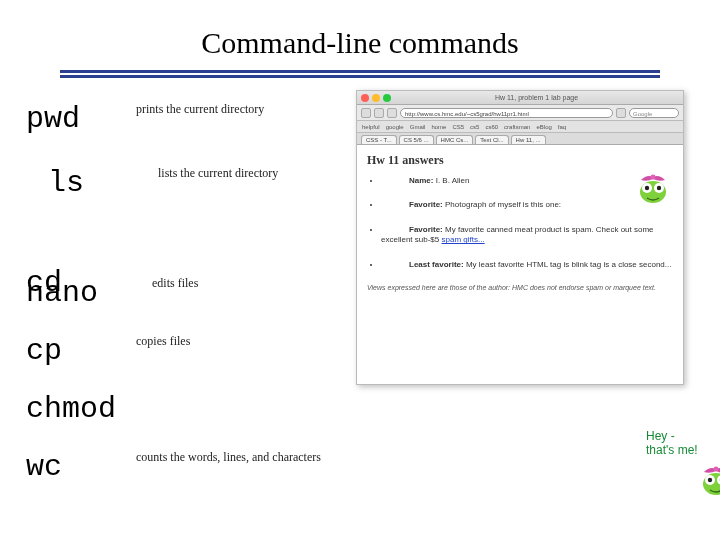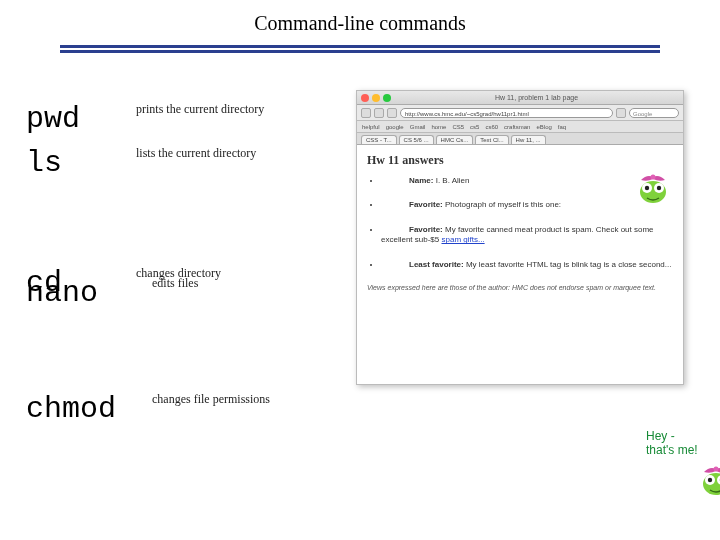--- a/index.html
+++ b/index.html
@@ -5,23 +5,23 @@
   * { box-sizing: border-box; margin: 0; padding: 0; }
   body {
     width: 720px;
     height: 540px;
     background: #fff;
     font-family: "Times New Roman", Times, serif;
     position: relative;
     overflow: hidden;
   }
   .title {
-    font-size: 20px;
+    font-size: 30px;
     text-align: center;
-    margin-top: 12px;
+    margin-top: 26px;
     font-weight: 400;
     color: #000;
   }
   .double-rule {
     margin: 10px 60px 0 60px;
     height: 8px;
     border-top: 3px solid #2a3f8f;
     border-bottom: 3px solid #2a3f8f;
   }
   .content {
@@ -43,21 +43,21 @@
     font-weight: 400;
     color: #000;
     width: 110px;
   }
   .desc {
     font-family: "Times New Roman", Times, serif;
     font-size: 12px;
     color: #222;
   }
   .row-pwd   { top: 12px; }
-  .row-ls    { top: 56px; }
+  .row-ls    { top: 76px; margin-left: 22px; }
   .row-cd    { top: 140px; margin-top: 36px; }
   .row-nano  { top: 186px; }
   .row-cp    { top: 244px; }
   .row-chmod { top: 302px; }
   .row-wc    { top: 360px; }
   .row-nano .desc, .row-chmod .desc { margin-left: 16px; }
 
   
   .browser {
     position: absolute;
@@ -203,29 +203,35 @@
   <div class="cmd-row row-pwd">
     <span class="cmd">pwd</span>
     <span class="desc">prints the current directory</span>
   </div>
   <div class="cmd-row row-ls">
     <span class="cmd">ls</span>
     <span class="desc">lists the current directory</span>
   </div>
   <div class="cmd-row row-cd">
     <span class="cmd">cd</span>
-    <span class="desc">changes directory</span>
   </div>
   <div class="cmd-row row-nano">
     <span class="cmd">nano</span>
     <span class="desc">edits files</span>
   </div>
+  <div class="cmd-row row-cp">
+    <span class="cmd">cp</span>
+    <span class="desc">copies files</span>
+  </div>
   <div class="cmd-row row-chmod">
     <span class="cmd">chmod</span>
-    <span class="desc">changes file permissions</span>
+  </div>
+  <div class="cmd-row row-wc">
+    <span class="cmd">wc</span>
+    <span class="desc">counts the words, lines, and characters</span>
   </div>
 
   <div class="browser">
     <div class="br-top">
       <div class="dot r"></div>
       <div class="dot y"></div>
       <div class="dot g"></div>
       <div class="br-title">Hw 11, problem 1 lab page</div>
     </div>
     <div class="br-url">

